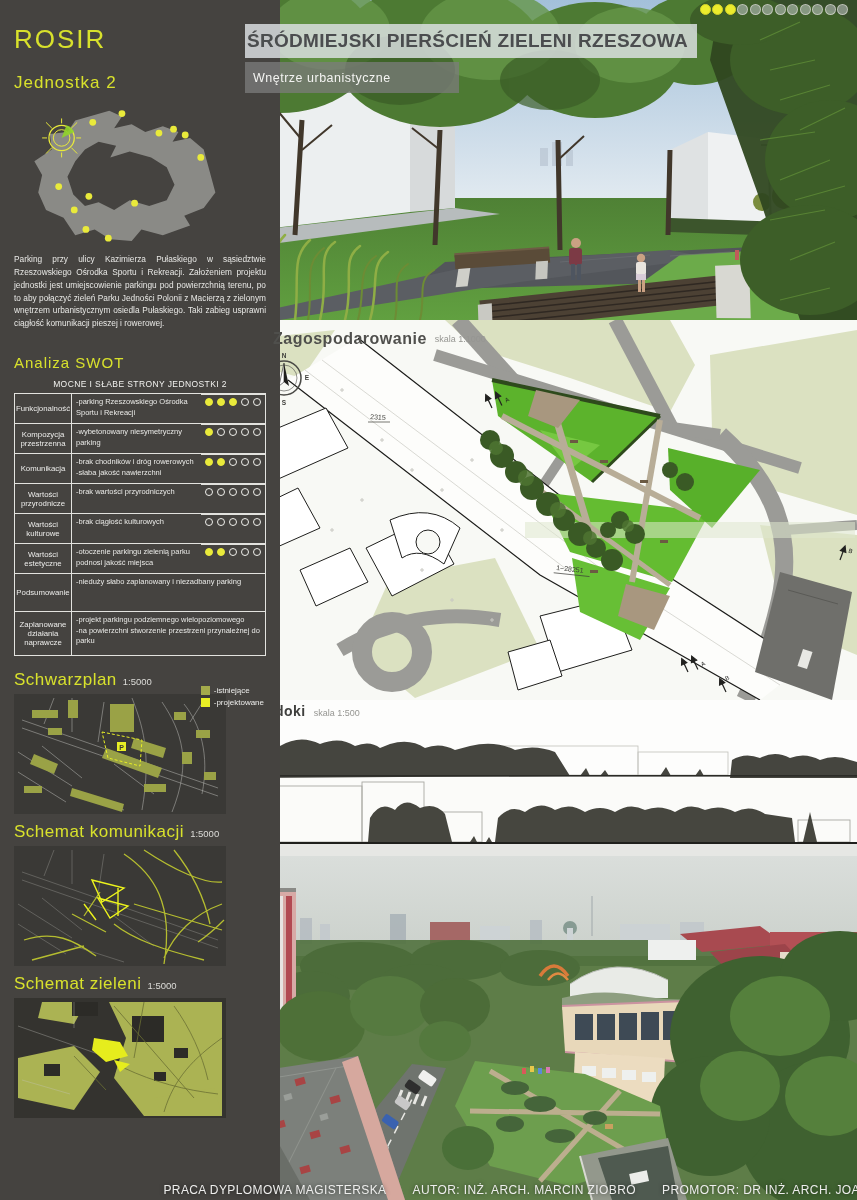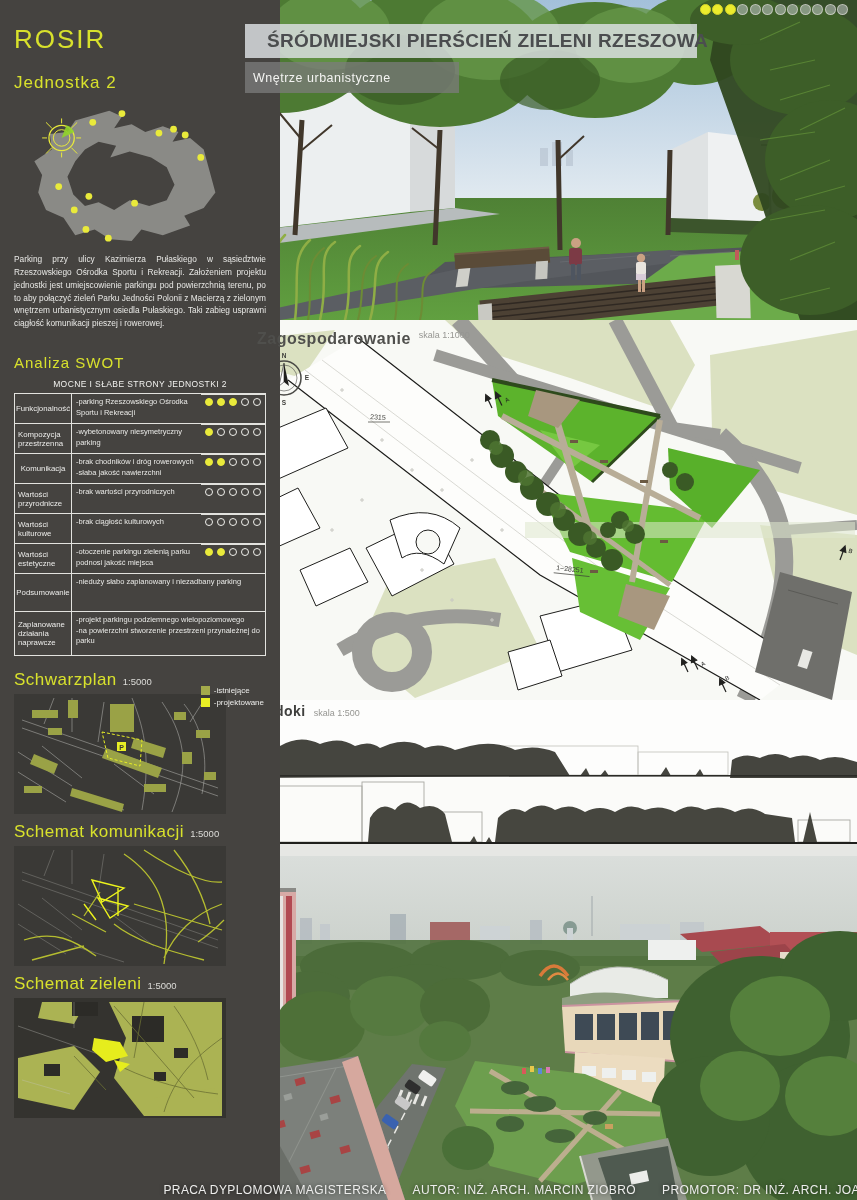--- a/index.html
+++ b/index.html
@@ -16,21 +16,21 @@
   .rosir{margin-top:24px;color:var(--accent);font-size:26px;letter-spacing:2px;font-weight:400;}
   .unit{margin-top:18px;color:var(--accent);font-size:17px;letter-spacing:1px;}
   .ring-svg{display:block;margin-top:6px;}
   .desc{margin-top:8px;font-size:8.3px;line-height:1.55;color:#e8e8e5;text-align:justify;}
   .swot-heading{margin-top:24px;color:var(--accent);font-size:15px;letter-spacing:1px;}
   .table-title{margin-top:8px;text-align:center;font-size:8.5px;color:#f2f2ef;letter-spacing:.4px;}
   .swot-table{margin-top:4px;border:1px solid #e3e3df;}
   .swot-row{display:flex;border-bottom:1px solid #e3e3df;}
   .swot-row:last-child{border-bottom:none;}
   .swot-cat{width:50px;min-width:50px;border-right:1px solid #e3e3df;font-size:7.8px;
-    color:#ececea;display:flex;align-items:center;justify-content:center;padding:2px 3px;}
+    color:#ececea;display:flex;align-items:center;justify-content:center;text-align:center;padding:2px 3px;}
   .swot-body{flex:1;display:flex;flex-direction:row;}
   .swot-text{flex:1;padding:3px 4px 4px;font-size:7.5px;color:#e9e9e6;white-space:pre-line;
     line-height:1.4;min-height:22px;}
   .swot-text.tall{min-height:36px;}
   .swot-text.mid{min-height:30px;}
   .swot-rating{border-top:1px solid #e3e3df;padding:0 4px;display:flex;gap:4px;height:14px;
     box-sizing:border-box;align-items:center;}
   .swot-rating .dot{width:8px;height:8px;border-radius:50%;border:1px solid #f0f0ec;box-sizing:border-box;}
   .swot-rating .dot.filled{background:#e9ea3b;border-color:#e9ea3b;}
   .legend{position:absolute;top:686px;right:16px;display:flex;flex-direction:column;gap:3px;}
@@ -51,29 +51,29 @@
   .plan-panel{top:320px;}
   .widoki-panel{position:absolute;top:700px;left:0;width:617px;height:156px;background:#fdfdfc;}
   .aerial-panel{top:856px;}
 
   .pagination{position:absolute;top:4px;right:9px;display:flex;gap:1.5px;z-index:6;}
   .pagination .dot{width:11px;height:11px;border-radius:50%;
     border:1px solid rgba(215,215,210,.7);background:rgba(195,200,202,.55);box-sizing:border-box;}
   .pagination .dot.filled{background:#ecec2d;border-color:#d2d228;}
 
   .title-band{position:absolute;top:24px;left:5px;width:452px;height:34px;
-    background:rgba(222,226,229,.82);display:flex;align-items:center;padding:0 22px;
+    background:rgba(222,226,229,.82);display:flex;align-items:center;padding:0 2px;
     box-sizing:border-box;z-index:5;}
   .title-band span{font-size:19px;font-weight:bold;color:#4b4d4f;letter-spacing:.3px;white-space:nowrap;}
   .subtitle-band{position:absolute;top:62px;left:5px;width:214px;height:31px;
     background:rgba(124,124,124,.75);display:flex;align-items:center;padding:0 8px;
     box-sizing:border-box;z-index:5;}
   .subtitle-band span{font-size:12.5px;color:#f4f4f2;letter-spacing:.5px;}
 
-  .plan-heading{position:absolute;top:330px;left:17px;display:flex;gap:8px;align-items:flex-start;z-index:5;}
+  .plan-heading{position:absolute;top:330px;left:33px;display:flex;gap:8px;align-items:center;z-index:5;}
   .plan-heading .t{font-size:16px;font-weight:bold;color:#4f4f4c;letter-spacing:.5px;}
   .plan-heading .s{font-size:9px;color:#969692;}
 
   .widoki-heading{position:absolute;top:3px;left:17px;display:flex;gap:8px;align-items:baseline;}
   .widoki-heading .t{font-size:14px;font-weight:bold;color:#3f3f3d;letter-spacing:.5px;}
   .widoki-heading .s{font-size:9px;color:#969692;}
   .label-aa{position:absolute;top:22px;left:17px;font-size:8px;font-weight:bold;color:#2e2e2a;letter-spacing:.5px;}
   .strip-a{position:absolute;top:32px;left:0;}
   .strip-b{position:absolute;top:78px;left:0;}
   .label-bb{position:absolute;top:84px;left:14px;font-size:8px;font-weight:bold;color:#2e2e2a;letter-spacing:.5px;}

